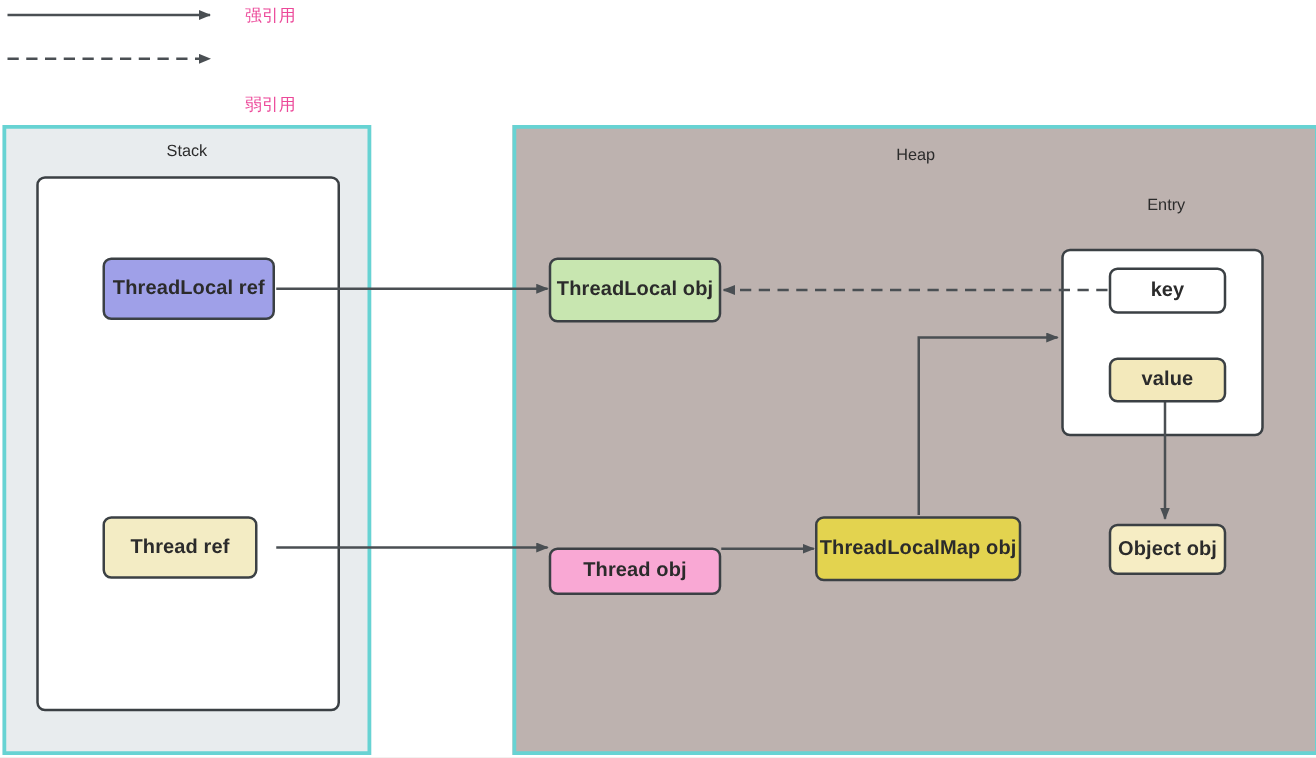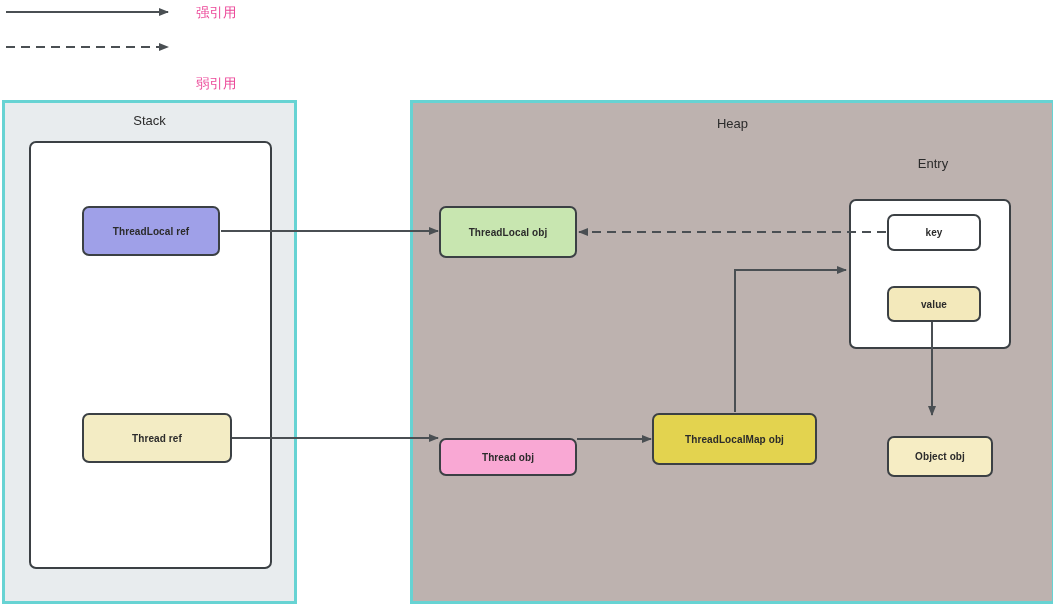--- a/index.html
+++ b/index.html
@@ -46,21 +46,21 @@
     white-space: nowrap;
   }
   .node {
     position: absolute;
     box-sizing: border-box;
     border: 2px solid #3b4044;
     border-radius: 7px;
     display: flex;
     align-items: center;
     justify-content: center;
-    font-size: 10px;
+    font-size: 16px;
     font-weight: bold;
     color: #2b2b2b;
     letter-spacing: 0.1px;
   }
   .stack-inner {
     position: absolute;
     box-sizing: border-box;
     border: 2px solid #3b4044;
     border-radius: 7px;
     background: #ffffff;
@@ -126,21 +126,21 @@
     </g>
   </svg>
 
   <div class="legend-label" style="left:196px; top:4px;">强引用</div>
   <div class="legend-label" style="left:196px; top:39px;margin-top:36px;">弱引用</div>
 
   <div class="node" style="left:82px; top:206px; width:138px; height:50px; background:#9fa0e8;">
     <span>ThreadLocal ref</span>
   </div>
 
-  <div class="node" style="left:82px; top:413px; width:150px; height:50px; background:#f3ecc4;">
+  <div class="node" style="left:82px; top:413px; width:124px; height:50px; background:#f3ecc4;">
     <span>Thread ref</span>
   </div>
 
   <div class="node" style="left:439px; top:206px; width:138px; height:52px; background:#c8e6b0;">
     <span>ThreadLocal obj</span>
   </div>
 
   <div class="node" style="left:439px; top:414px; width:138px; height:38px; background:#f9a8d4;margin-top:24px;">
     <span>Thread obj</span>
   </div>
@@ -150,17 +150,17 @@
   </div>
 
   <div class="node" style="left:887px; top:214px; width:94px; height:37px; background:#ffffff;">
     <span>key</span>
   </div>
 
   <div class="node" style="left:887px; top:286px; width:94px; height:36px; background:#f3e9bb;">
     <span>value</span>
   </div>
 
-  <div class="node" style="left:887px; top:419px; width:106px; height:41px; background:#f6edc4;margin-top:17px;">
+  <div class="node" style="left:887px; top:419px; width:94px; height:41px; background:#f6edc4;">
     <span>Object obj</span>
   </div>
 
 </div>
 
 </body></html>

